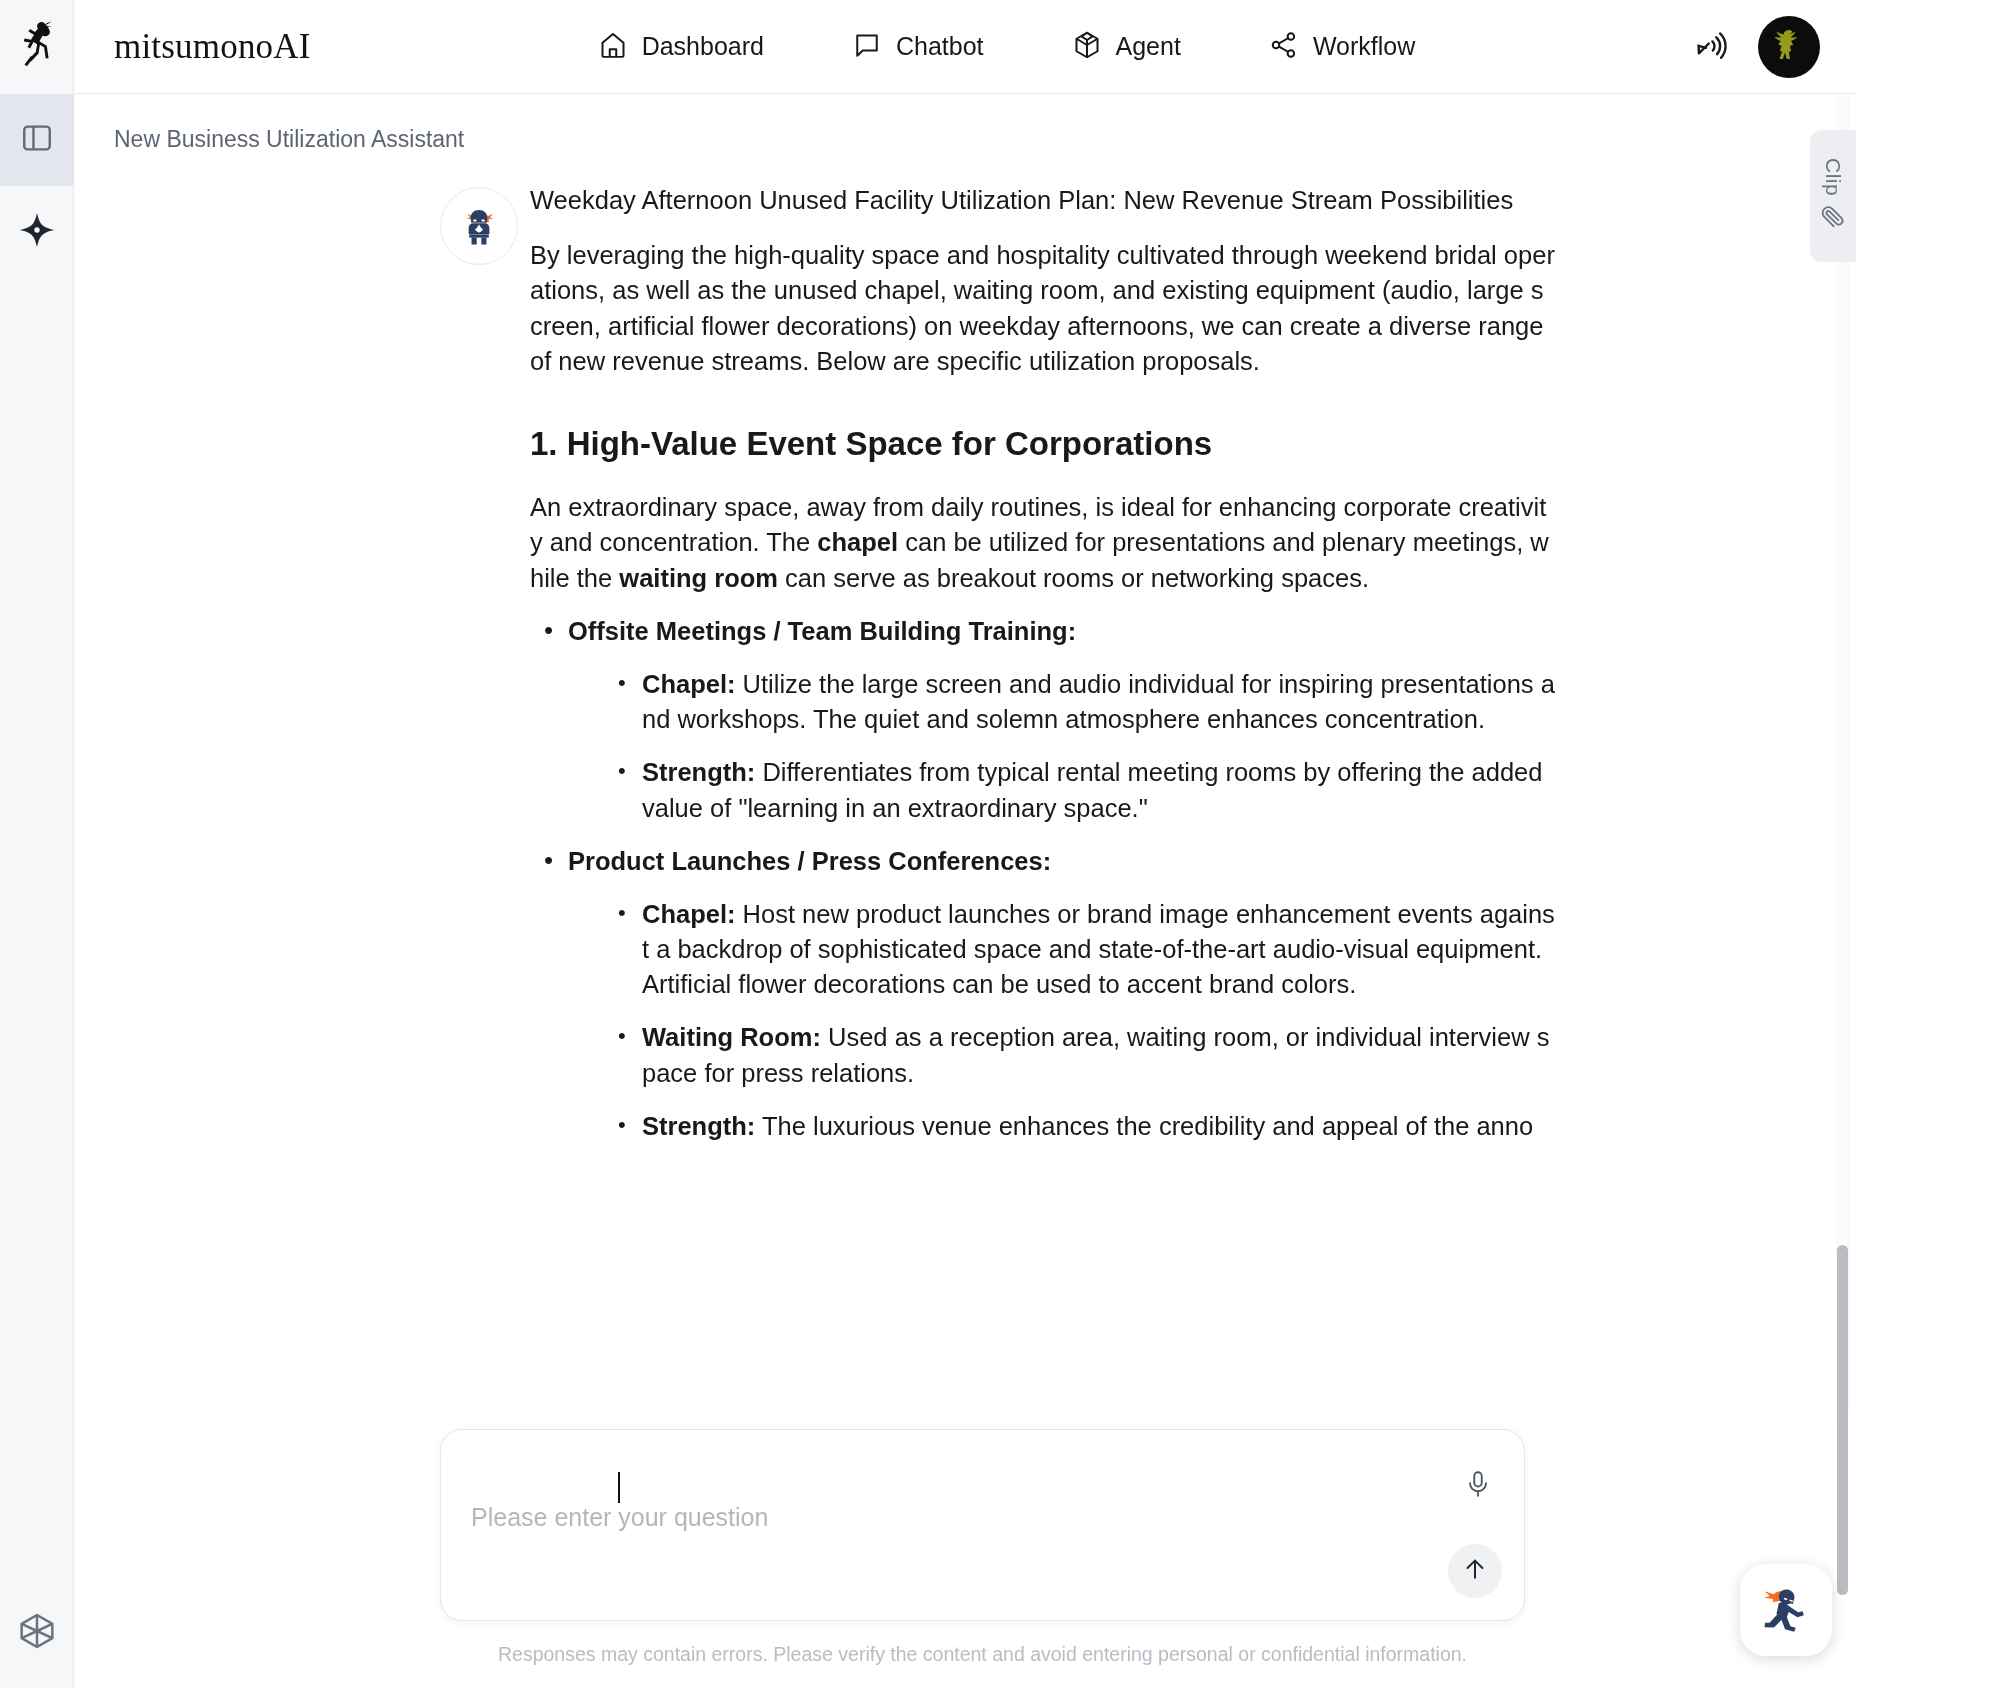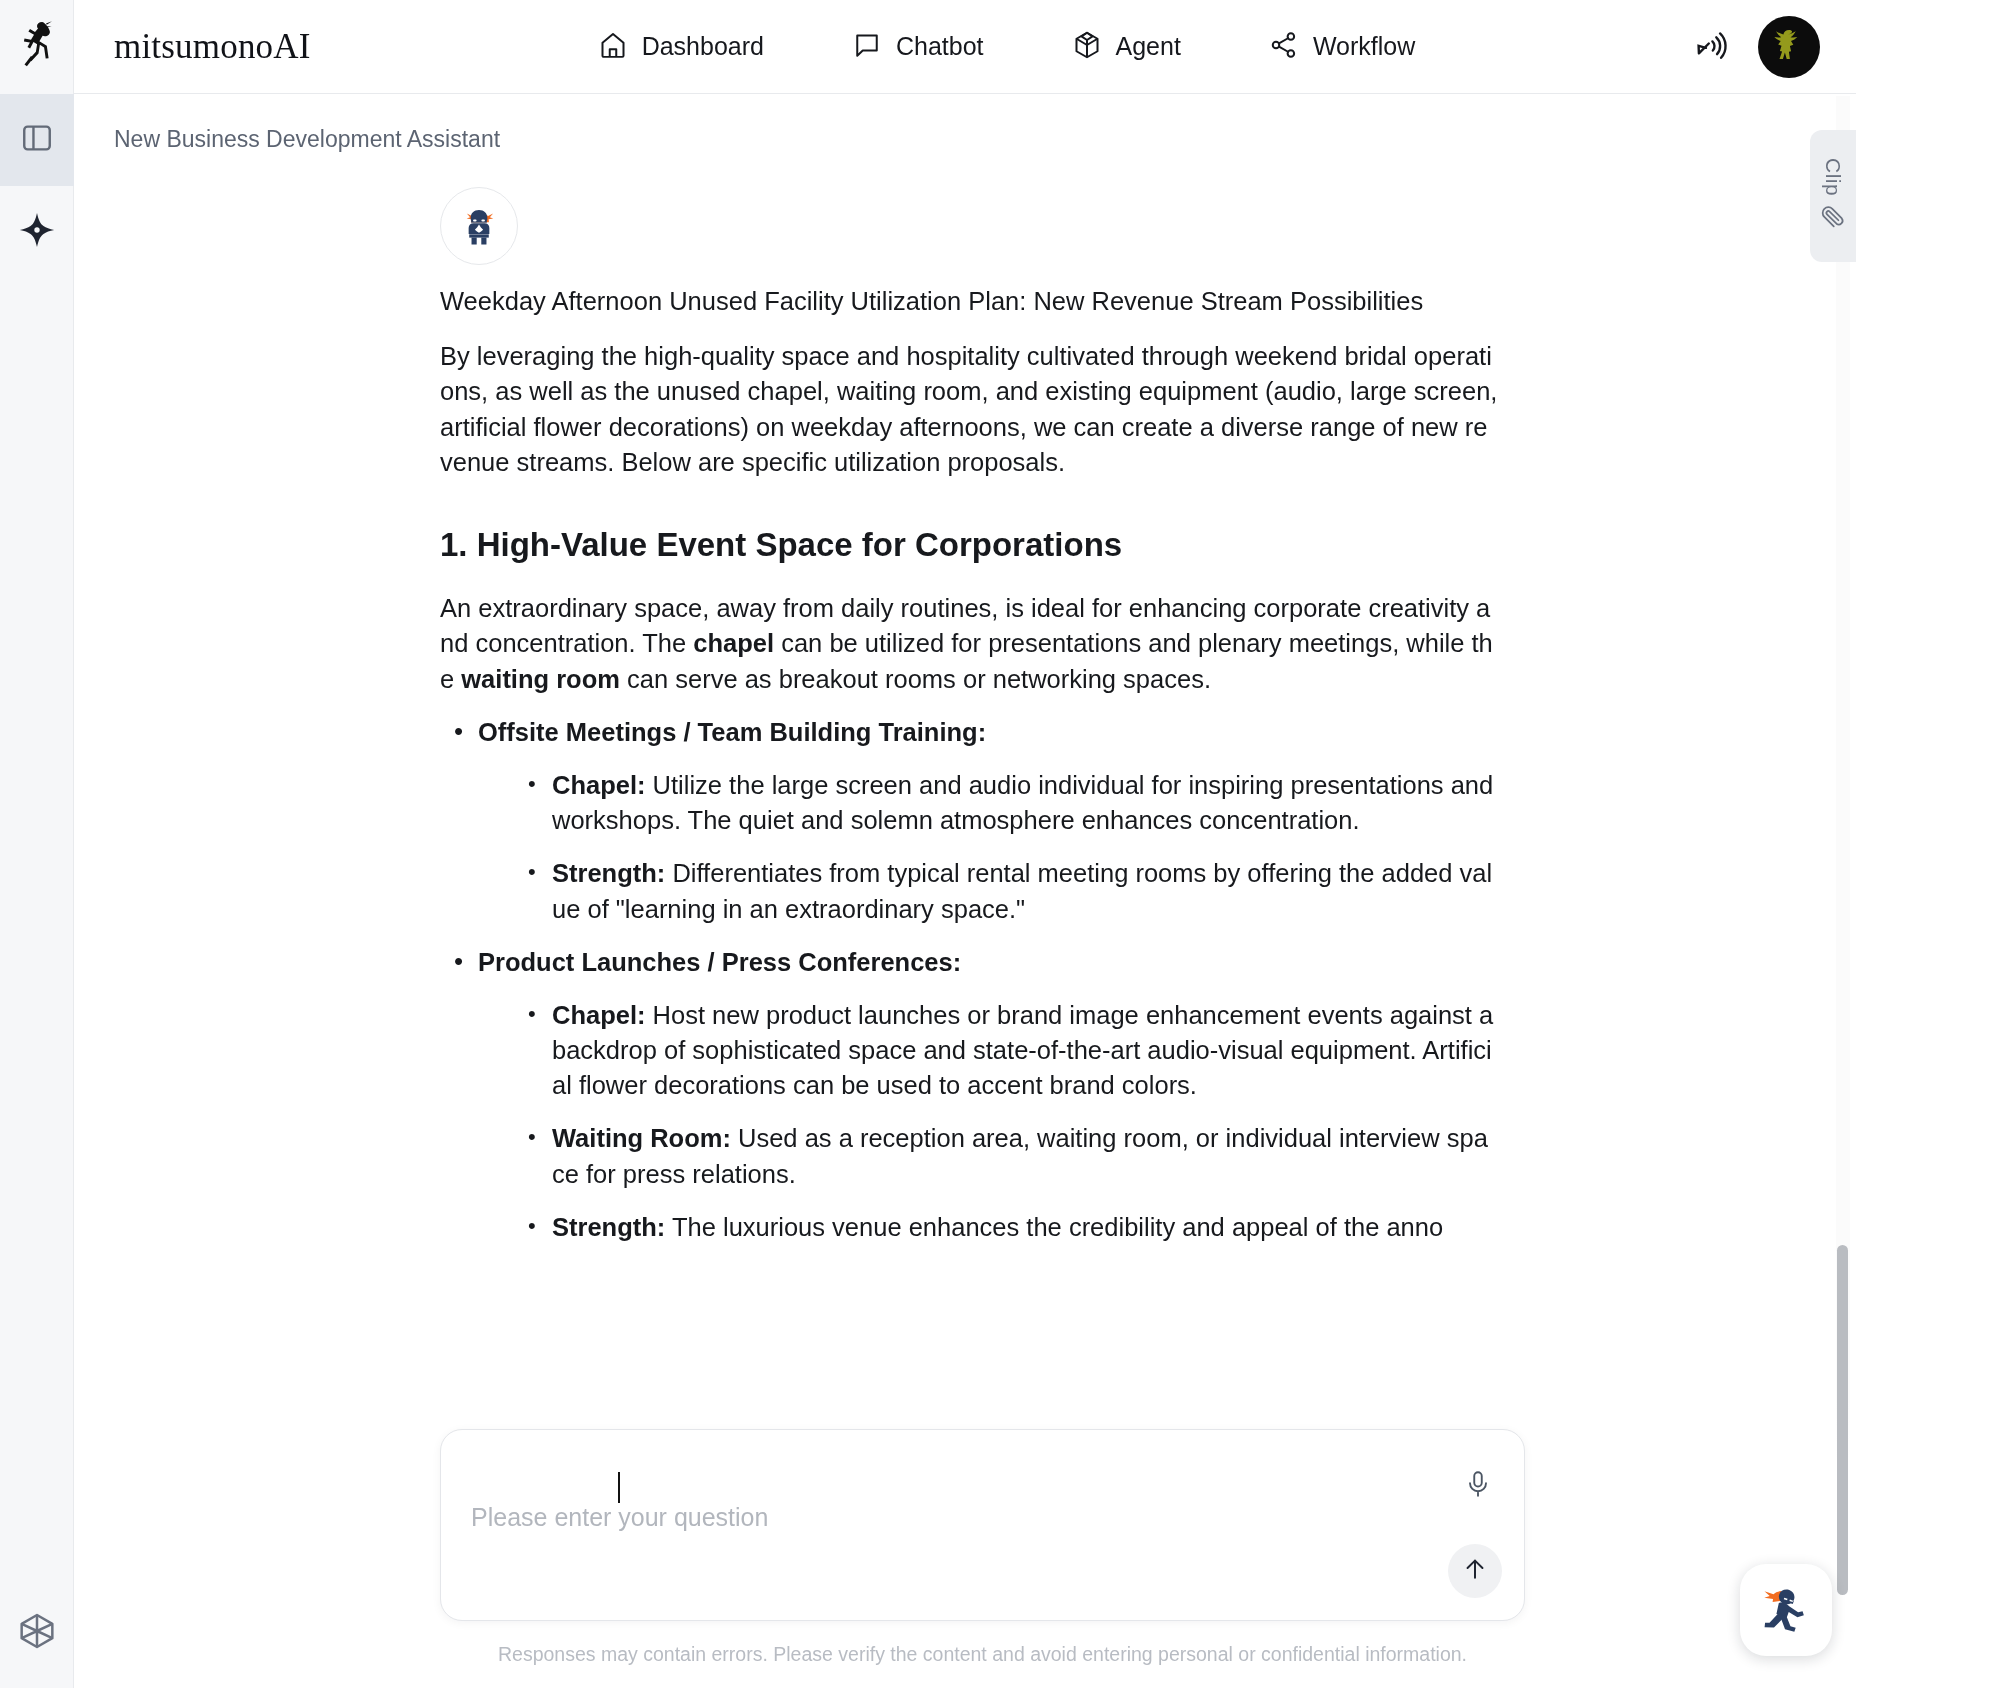--- a/index.html
+++ b/index.html
@@ -129,24 +129,23 @@
 
   
   .scroll-area {
     flex: 1;
     position: relative;
     overflow: hidden;
     padding-top: 30px;
   }
   .msg-row {
     display: flex;
-    gap: 19px;
+    gap: 12px;
     padding-left: 366px;
     padding-right: 300px;
-    flex-direction: column;
   }
   .bot-avatar {
     flex: 0 0 78px;
     width: 78px; height: 78px;
     border-radius: 50%;
     border: 1px solid #e6e8eb;
     background: #fff;
     display: flex; align-items: center; justify-content: center;
     margin-top: 4px;
   }
@@ -414,21 +413,21 @@
             <svg width="48" height="48" viewBox="0 0 48 48">
               <g fill="#949a1c">
                 <path d="M24 9c-3 0-5.3 2-5.6 4.6-2.6-.8-5-1.9-7.4-3.4 1.3 2.6 3 4.6 5.2 6.1-2.2.4-4.4.3-6.8-.2 1.8 2 3.9 3.2 6.3 3.8l-2.5 3.6 3.3 1.3-1.6 5.2 2.2.6-2.6 7.4h3.4l2-6.6 1.8 6.6h3.2l-1-7.2 2.2-.5-1.2-5.4 3.4-1.2-2.3-3.8c2.4-.6 4.5-1.8 6.3-3.8-2.4.5-4.6.6-6.8.2 2.2-1.5 3.9-3.5 5.2-6.1-2.4 1.5-4.8 2.6-7.4 3.4C29.3 11 27 9 24 9z"></path>
               </g>
             </svg>
           </span>
         </div>
       </div>
     </div>
 
-    <div class="conv-title">New Business Development Assistant</div>
+    <div class="conv-title">New Business Utilization Assistant</div>
 
     <div class="scroll-area">
       <div class="msg-row">
 
         <div class="bot-avatar">
           <span>
             <svg width="46" height="46" viewBox="0 0 48 48">
               <path d="M22.6 13.4c-2.4.3-4.4 1.1-6 2.3l-5.3-2.6 3.4 3.8-3.6 1.3 4.9.9c-.3 1-.4 2-.4 3h18.7c0-1 0-2-.3-3l4.9-.9-3.6-1.3 3.4-3.8-5.3 2.6c-1.7-1.3-3.8-2.1-6.3-2.3z" fill="#f26d21"></path>
               <path d="M24 9.4c-5.2 0-8.7 3.4-8.7 8.2 0 1 .1 1.9.3 2.7h16.8c.2-.8.3-1.7.3-2.7 0-4.8-3.5-8.2-8.7-8.2z" fill="#2a3f63"></path>
               <rect x="15.8" y="18.3" width="16.4" height="4.3" fill="#2a3f63"></rect>

